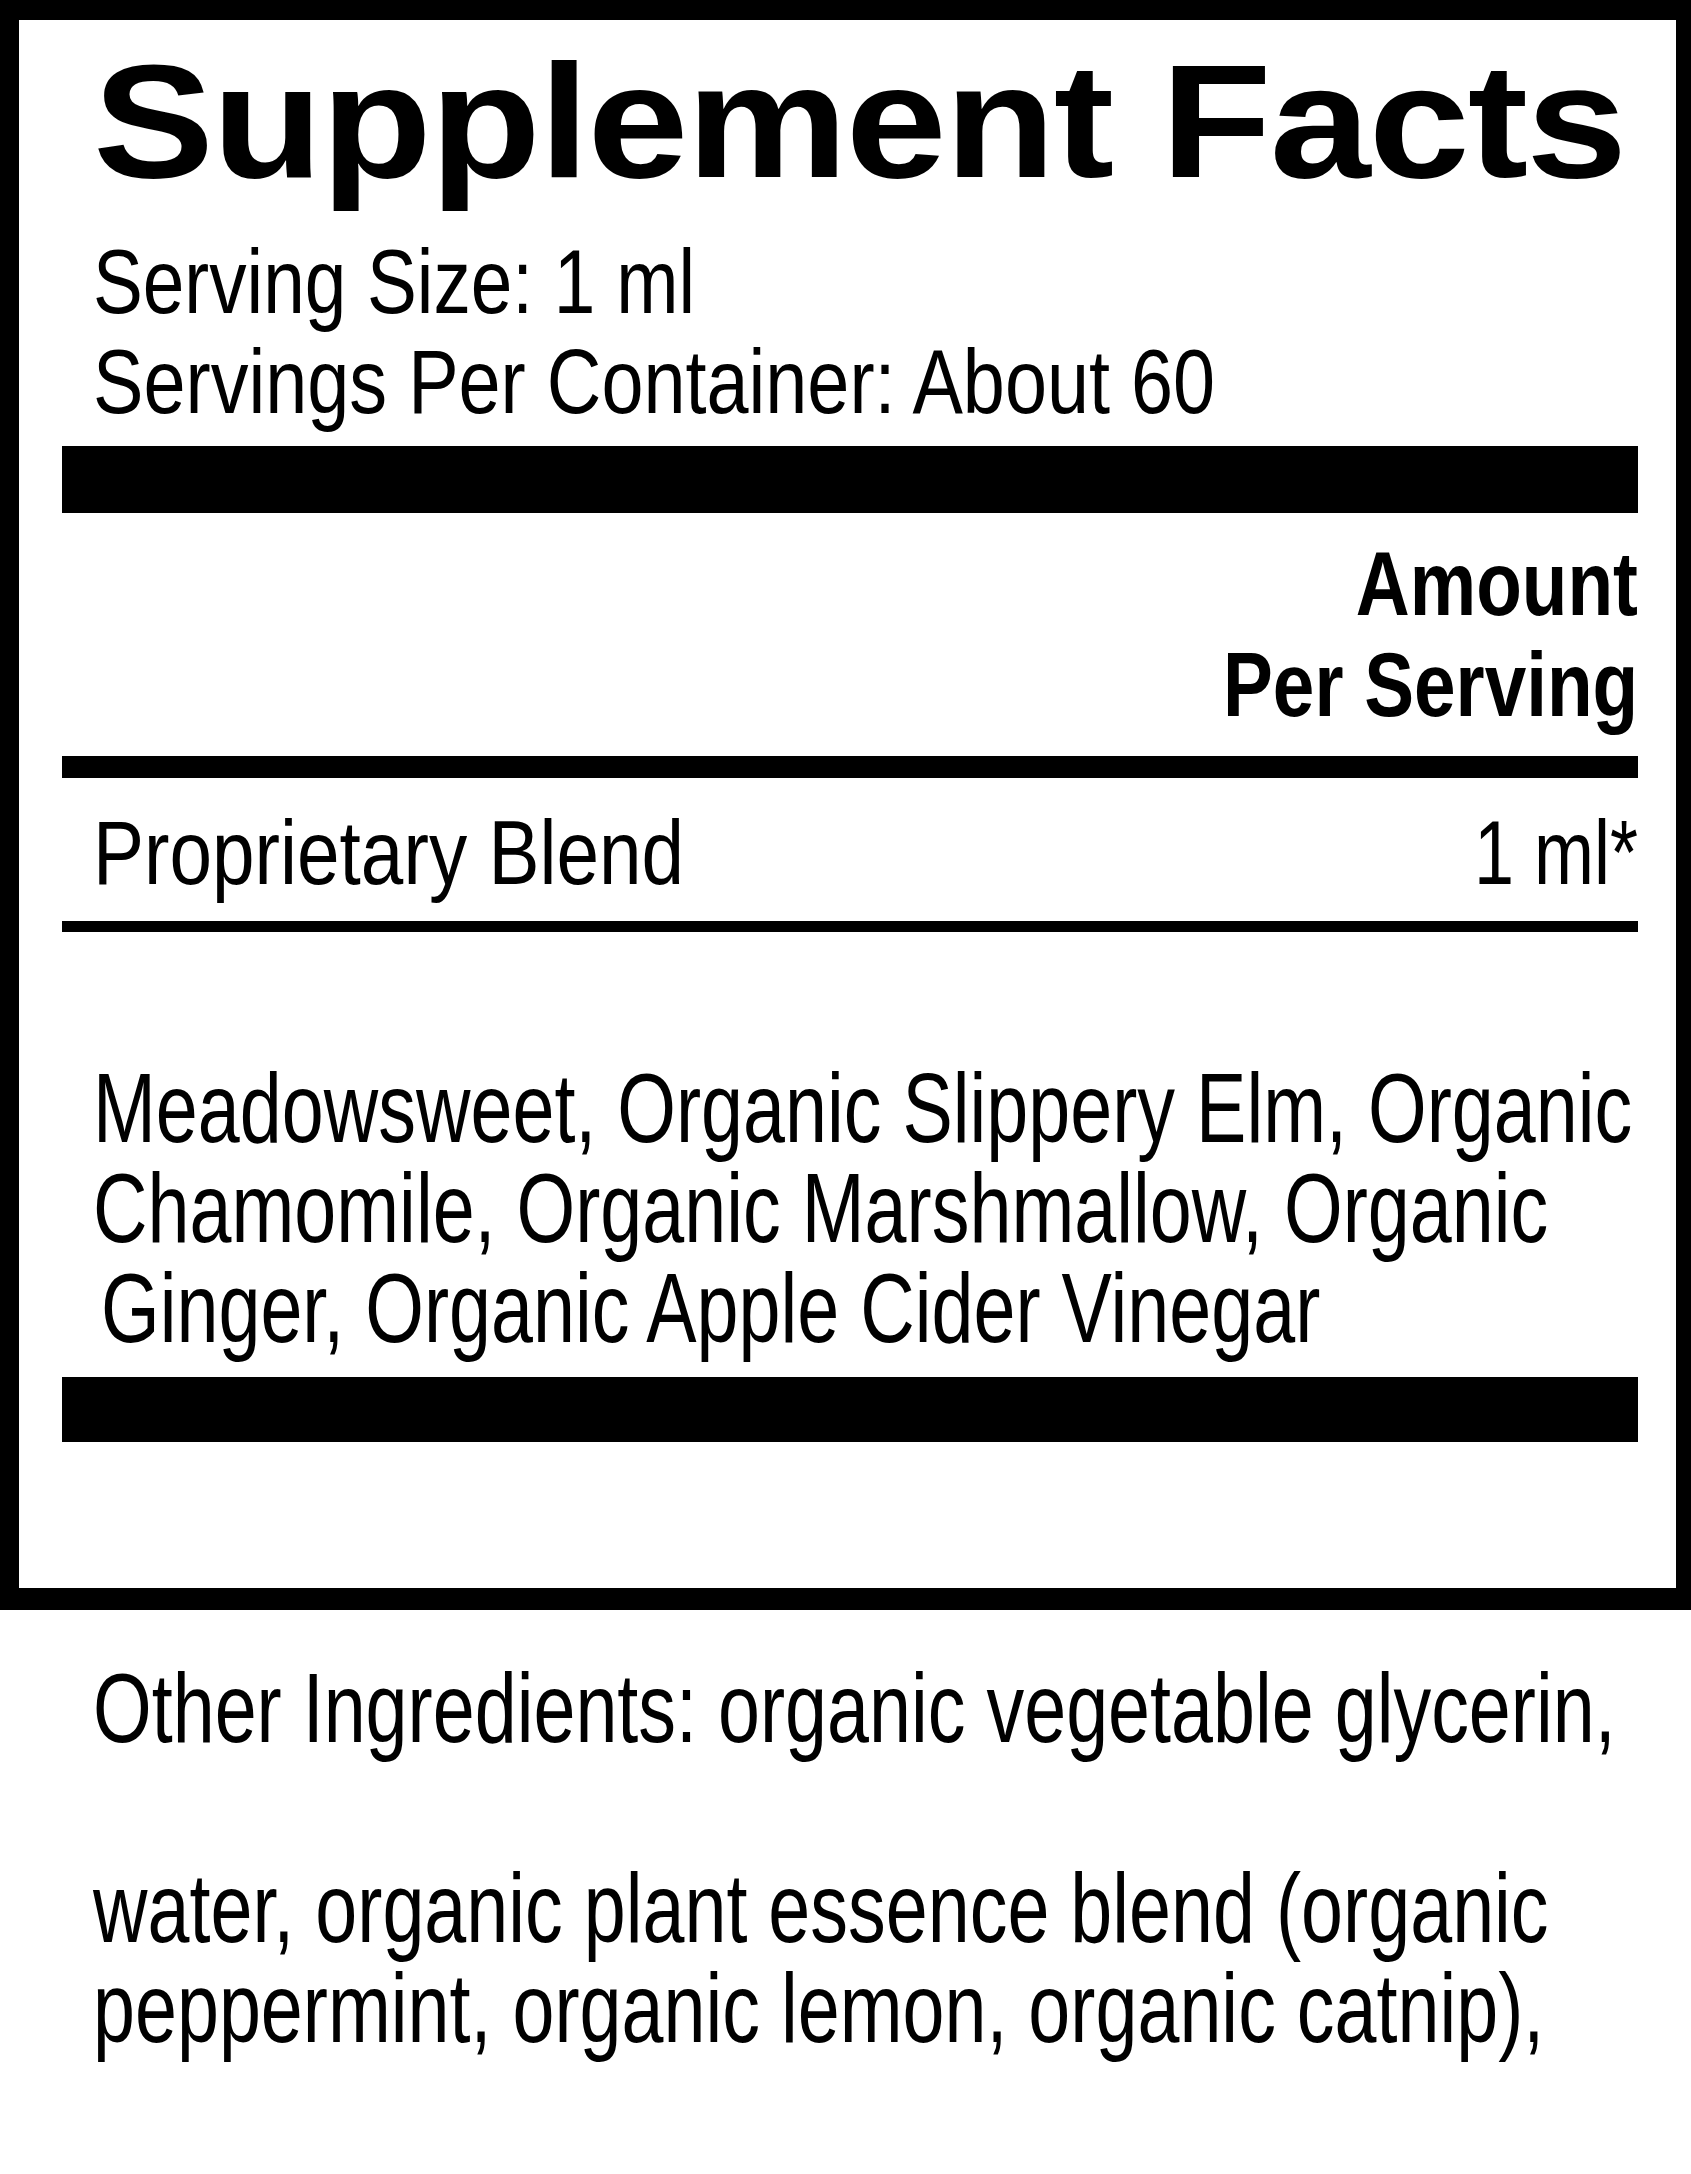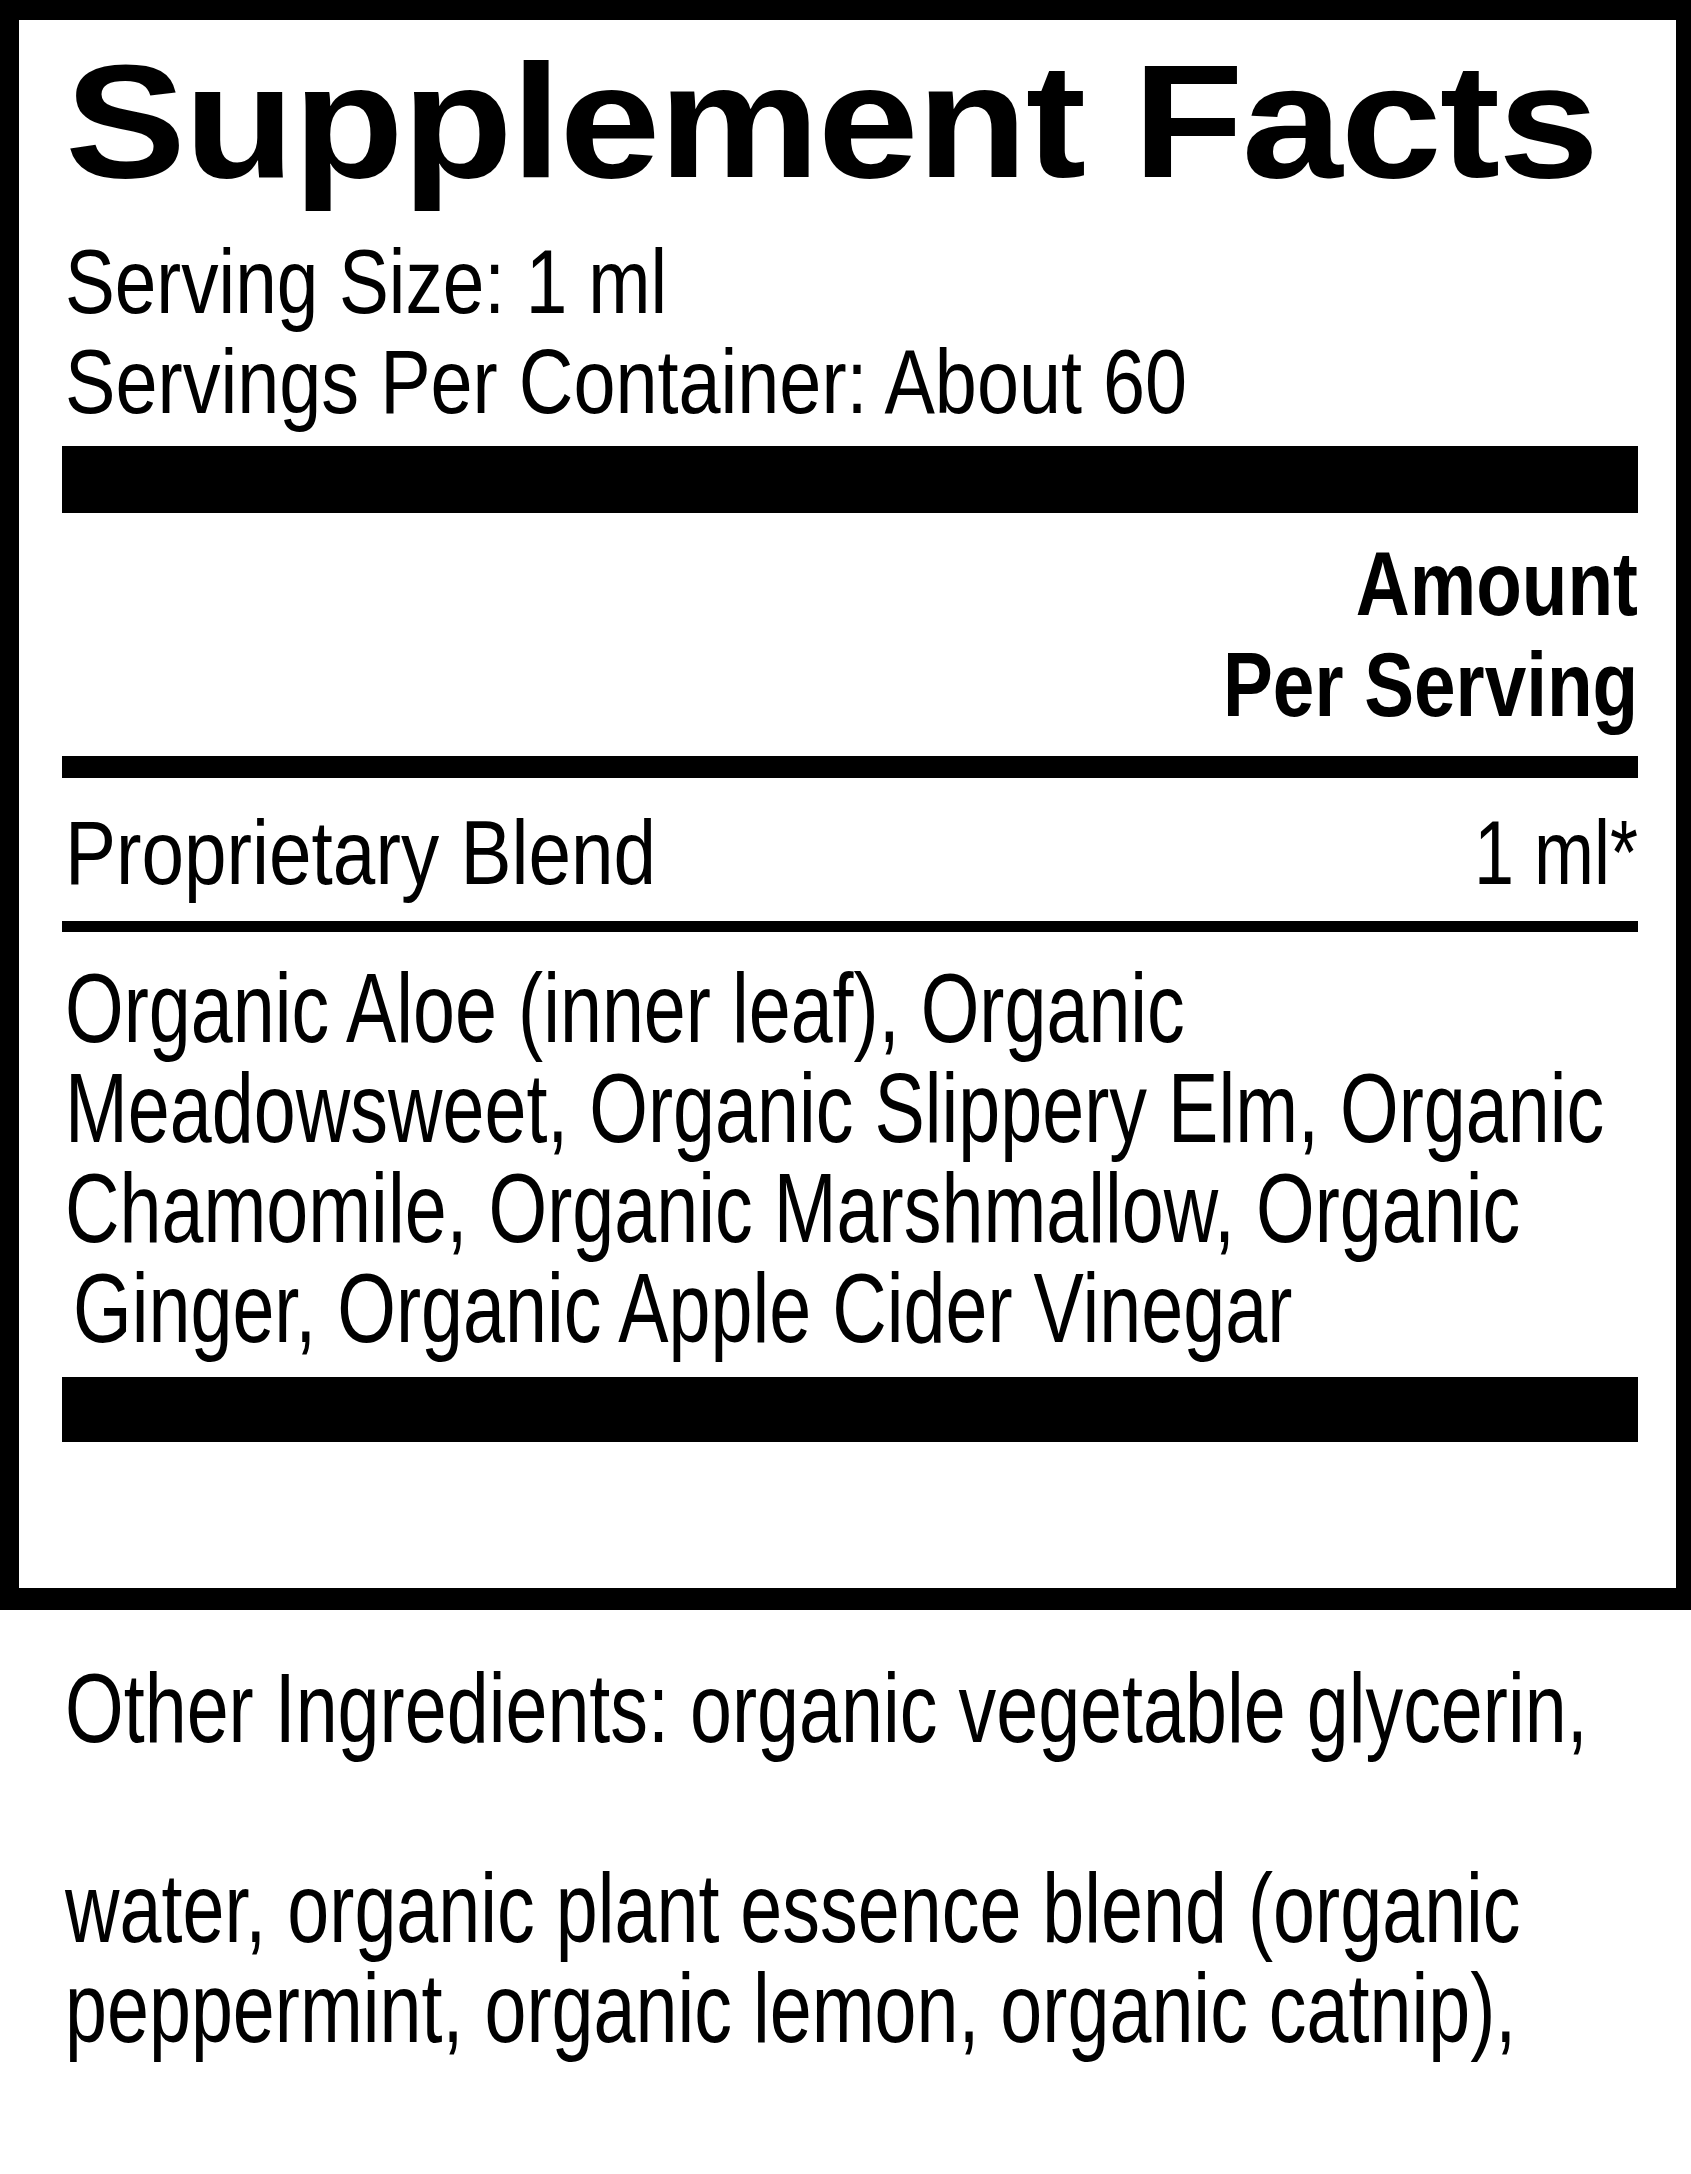--- a/index.html
+++ b/index.html
@@ -20,20 +20,21 @@
     border-style: solid;
     border-color: #000000;
     border-width: 20px 15.6px 22.6px 19px;
     background: #ffffff;
   }
   .txt {
     position: absolute;
     line-height: 1;
     white-space: nowrap;
     color: #000000;
+    margin-left: 28px;
   }
   .txt .inner {
     display: inline-block;
     transform-origin: 0 0;
   }
   .ar { text-align: right; }
   .ar .inner { transform-origin: 100% 0; }
   .b { font-weight: 700; }
   .fs-title { font-size: 162px; letter-spacing: -1.7px; }
   .fs-s { font-size: 90px; }
@@ -85,23 +86,20 @@
   <div class="txt fs-s sx85" style="left:65px; top:808px;">
     <span class="inner">Proprietary Blend</span>
   </div>
 
   <div class="txt fs-s ar sx80" style="right:53px; top:808px;">
     <span class="inner">1 ml*</span>
   </div>
 
   <div class="bar" style="top:921px; height:11.3px;"></div>
 
-  <div class="txt fs-l sx77" style="left:65px; top:959px;">
-    <span class="inner">Organic Aloe (inner leaf), Organic</span>
-  </div>
   <div class="txt fs-l sx77" style="left:65px; top:1059px;">
     <span class="inner">Meadowsweet, Organic Slippery Elm, Organic</span>
   </div>
   <div class="txt fs-l sx77" style="left:65px; top:1159px;">
     <span class="inner">Chamomile, Organic Marshmallow, Organic</span>
   </div>
   <div class="txt fs-l sx77" style="left:73px; top:1259px;">
     <span class="inner">Ginger, Organic Apple Cider Vinegar</span>
   </div>
 

